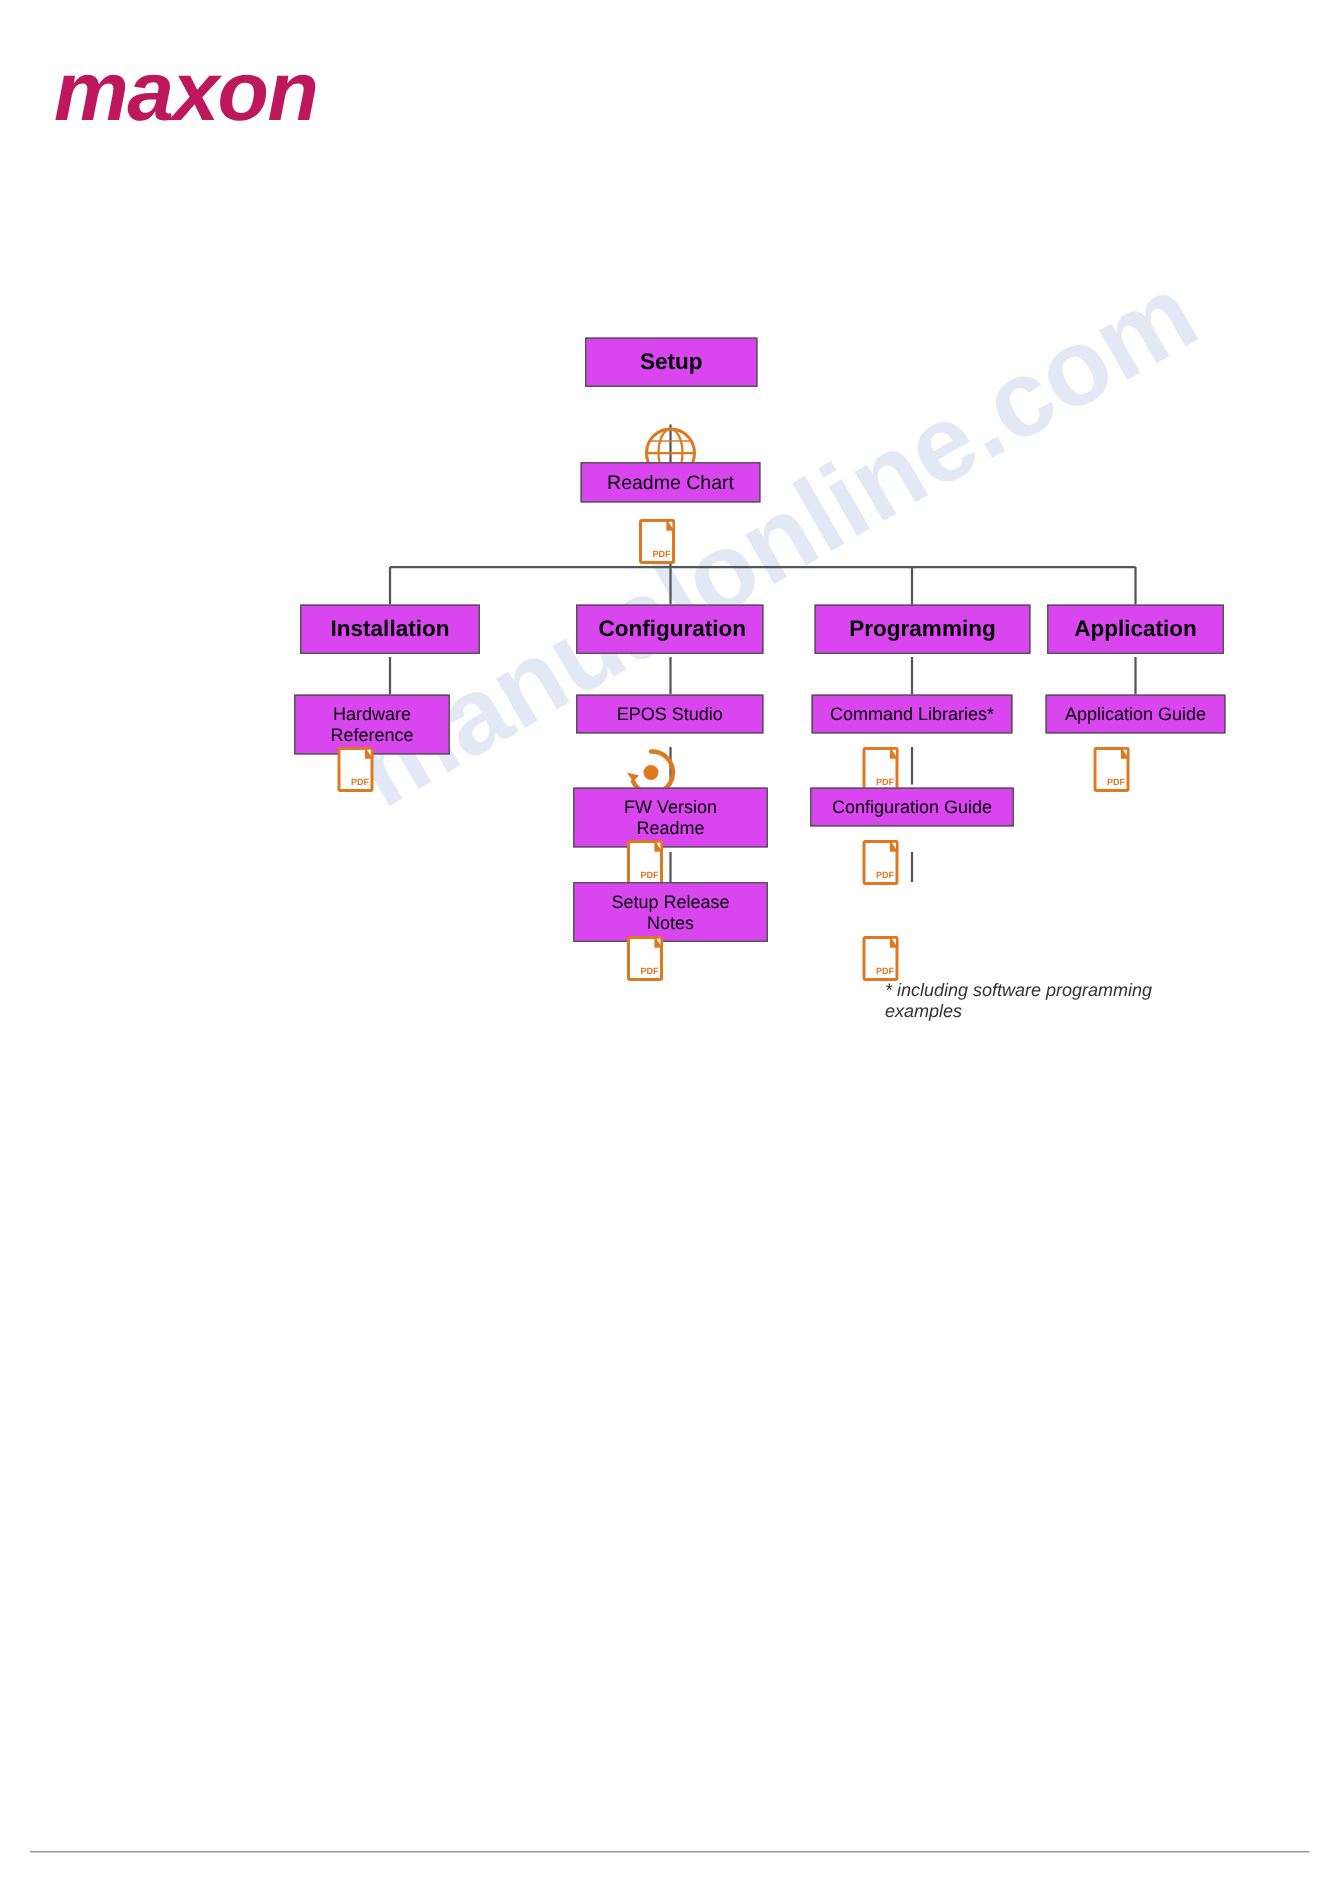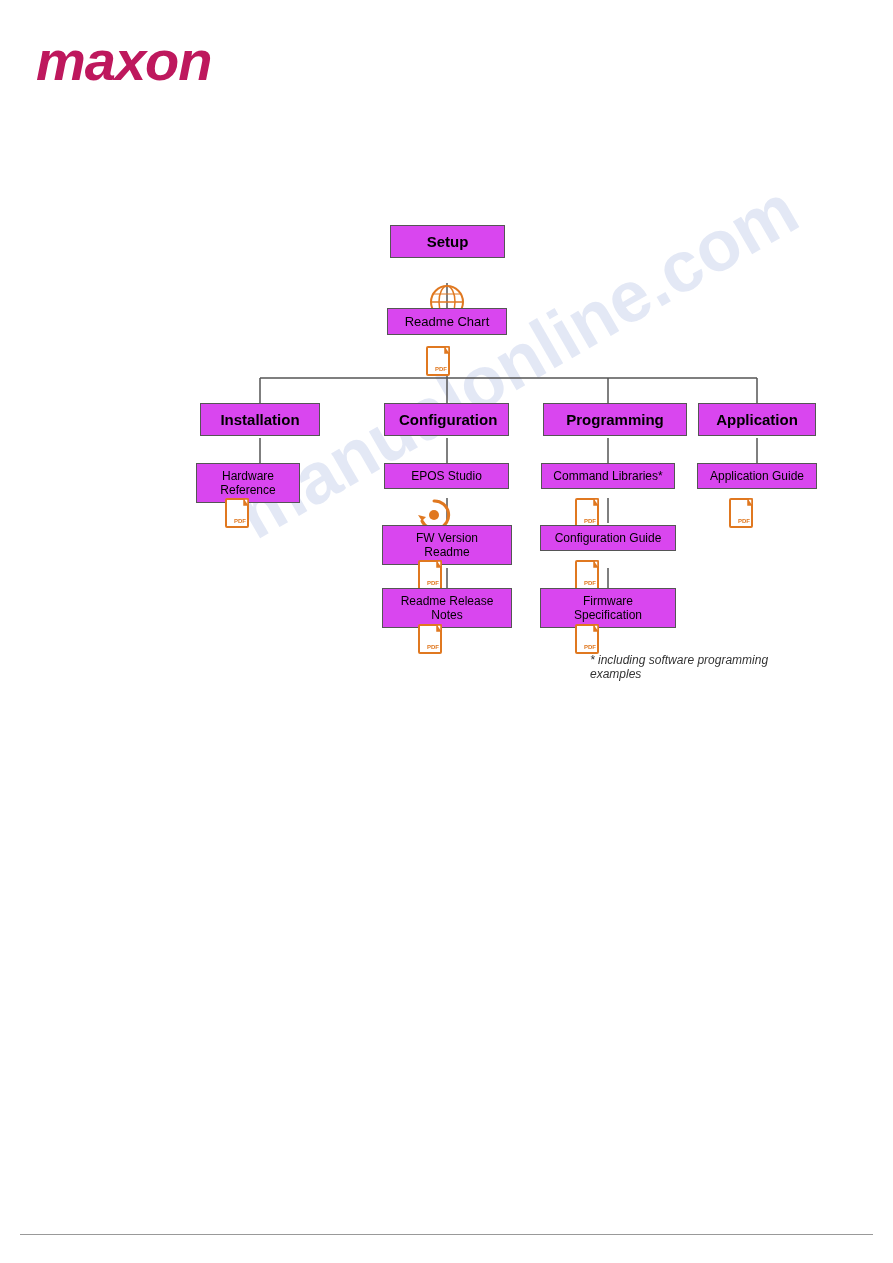--- a/index.html
+++ b/index.html
@@ -219,21 +219,21 @@
     <svg width="36" height="36" viewBox="0 0 36 36" xmlns="http://www.w3.org/2000/svg">
       <rect x="4" y="2" width="22" height="28" rx="1" fill="white" stroke="#e07820" stroke-width="2"></rect>
       <polygon points="22,2 26,2 26,8 22,8" fill="white" stroke="#e07820" stroke-width="1.5"></polygon>
       <polygon points="22,2 26,8 22,8" fill="#e07820"></polygon>
       <text x="18" y="26" text-anchor="middle" font-size="6" font-weight="bold" fill="#e07820">PDF</text>
     </svg>
   </div>
 
   <div class="node" style="left: 382px; top: 395px;">
     <div class="node-box" style="width: 130px; font-size: 12px;">
-      <span>Readme Release Notes</span>
+      <span>Setup Release Notes</span>
     </div>
   </div>
 
   <div class="node" style="left: 415px; top: 430px;">
     <svg width="36" height="36" viewBox="0 0 36 36" xmlns="http://www.w3.org/2000/svg">
       <rect x="4" y="2" width="22" height="28" rx="1" fill="white" stroke="#e07820" stroke-width="2"></rect>
       <polygon points="22,2 26,2 26,8 22,8" fill="white" stroke="#e07820" stroke-width="1.5"></polygon>
       <polygon points="22,2 26,8 22,8" fill="#e07820"></polygon>
       <text x="18" y="26" text-anchor="middle" font-size="6" font-weight="bold" fill="#e07820">PDF</text>
     </svg>
@@ -262,25 +262,20 @@
 
   <div class="node" style="left: 572px; top: 366px;">
     <svg width="36" height="36" viewBox="0 0 36 36" xmlns="http://www.w3.org/2000/svg">
       <rect x="4" y="2" width="22" height="28" rx="1" fill="white" stroke="#e07820" stroke-width="2"></rect>
       <polygon points="22,2 26,2 26,8 22,8" fill="white" stroke="#e07820" stroke-width="1.5"></polygon>
       <polygon points="22,2 26,8 22,8" fill="#e07820"></polygon>
       <text x="18" y="26" text-anchor="middle" font-size="6" font-weight="bold" fill="#e07820">PDF</text>
     </svg>
   </div>
 
-  <div class="node" style="left: 540px; top: 395px;">
-    <div class="node-box" style="width: 136px; font-size: 12px;">
-      <span>Firmware Specification</span>
-    </div>
-  </div>
 
   <div class="node" style="left: 572px; top: 430px;">
     <svg width="36" height="36" viewBox="0 0 36 36" xmlns="http://www.w3.org/2000/svg">
       <rect x="4" y="2" width="22" height="28" rx="1" fill="white" stroke="#e07820" stroke-width="2"></rect>
       <polygon points="22,2 26,2 26,8 22,8" fill="white" stroke="#e07820" stroke-width="1.5"></polygon>
       <polygon points="22,2 26,8 22,8" fill="#e07820"></polygon>
       <text x="18" y="26" text-anchor="middle" font-size="6" font-weight="bold" fill="#e07820">PDF</text>
     </svg>
   </div>
 

